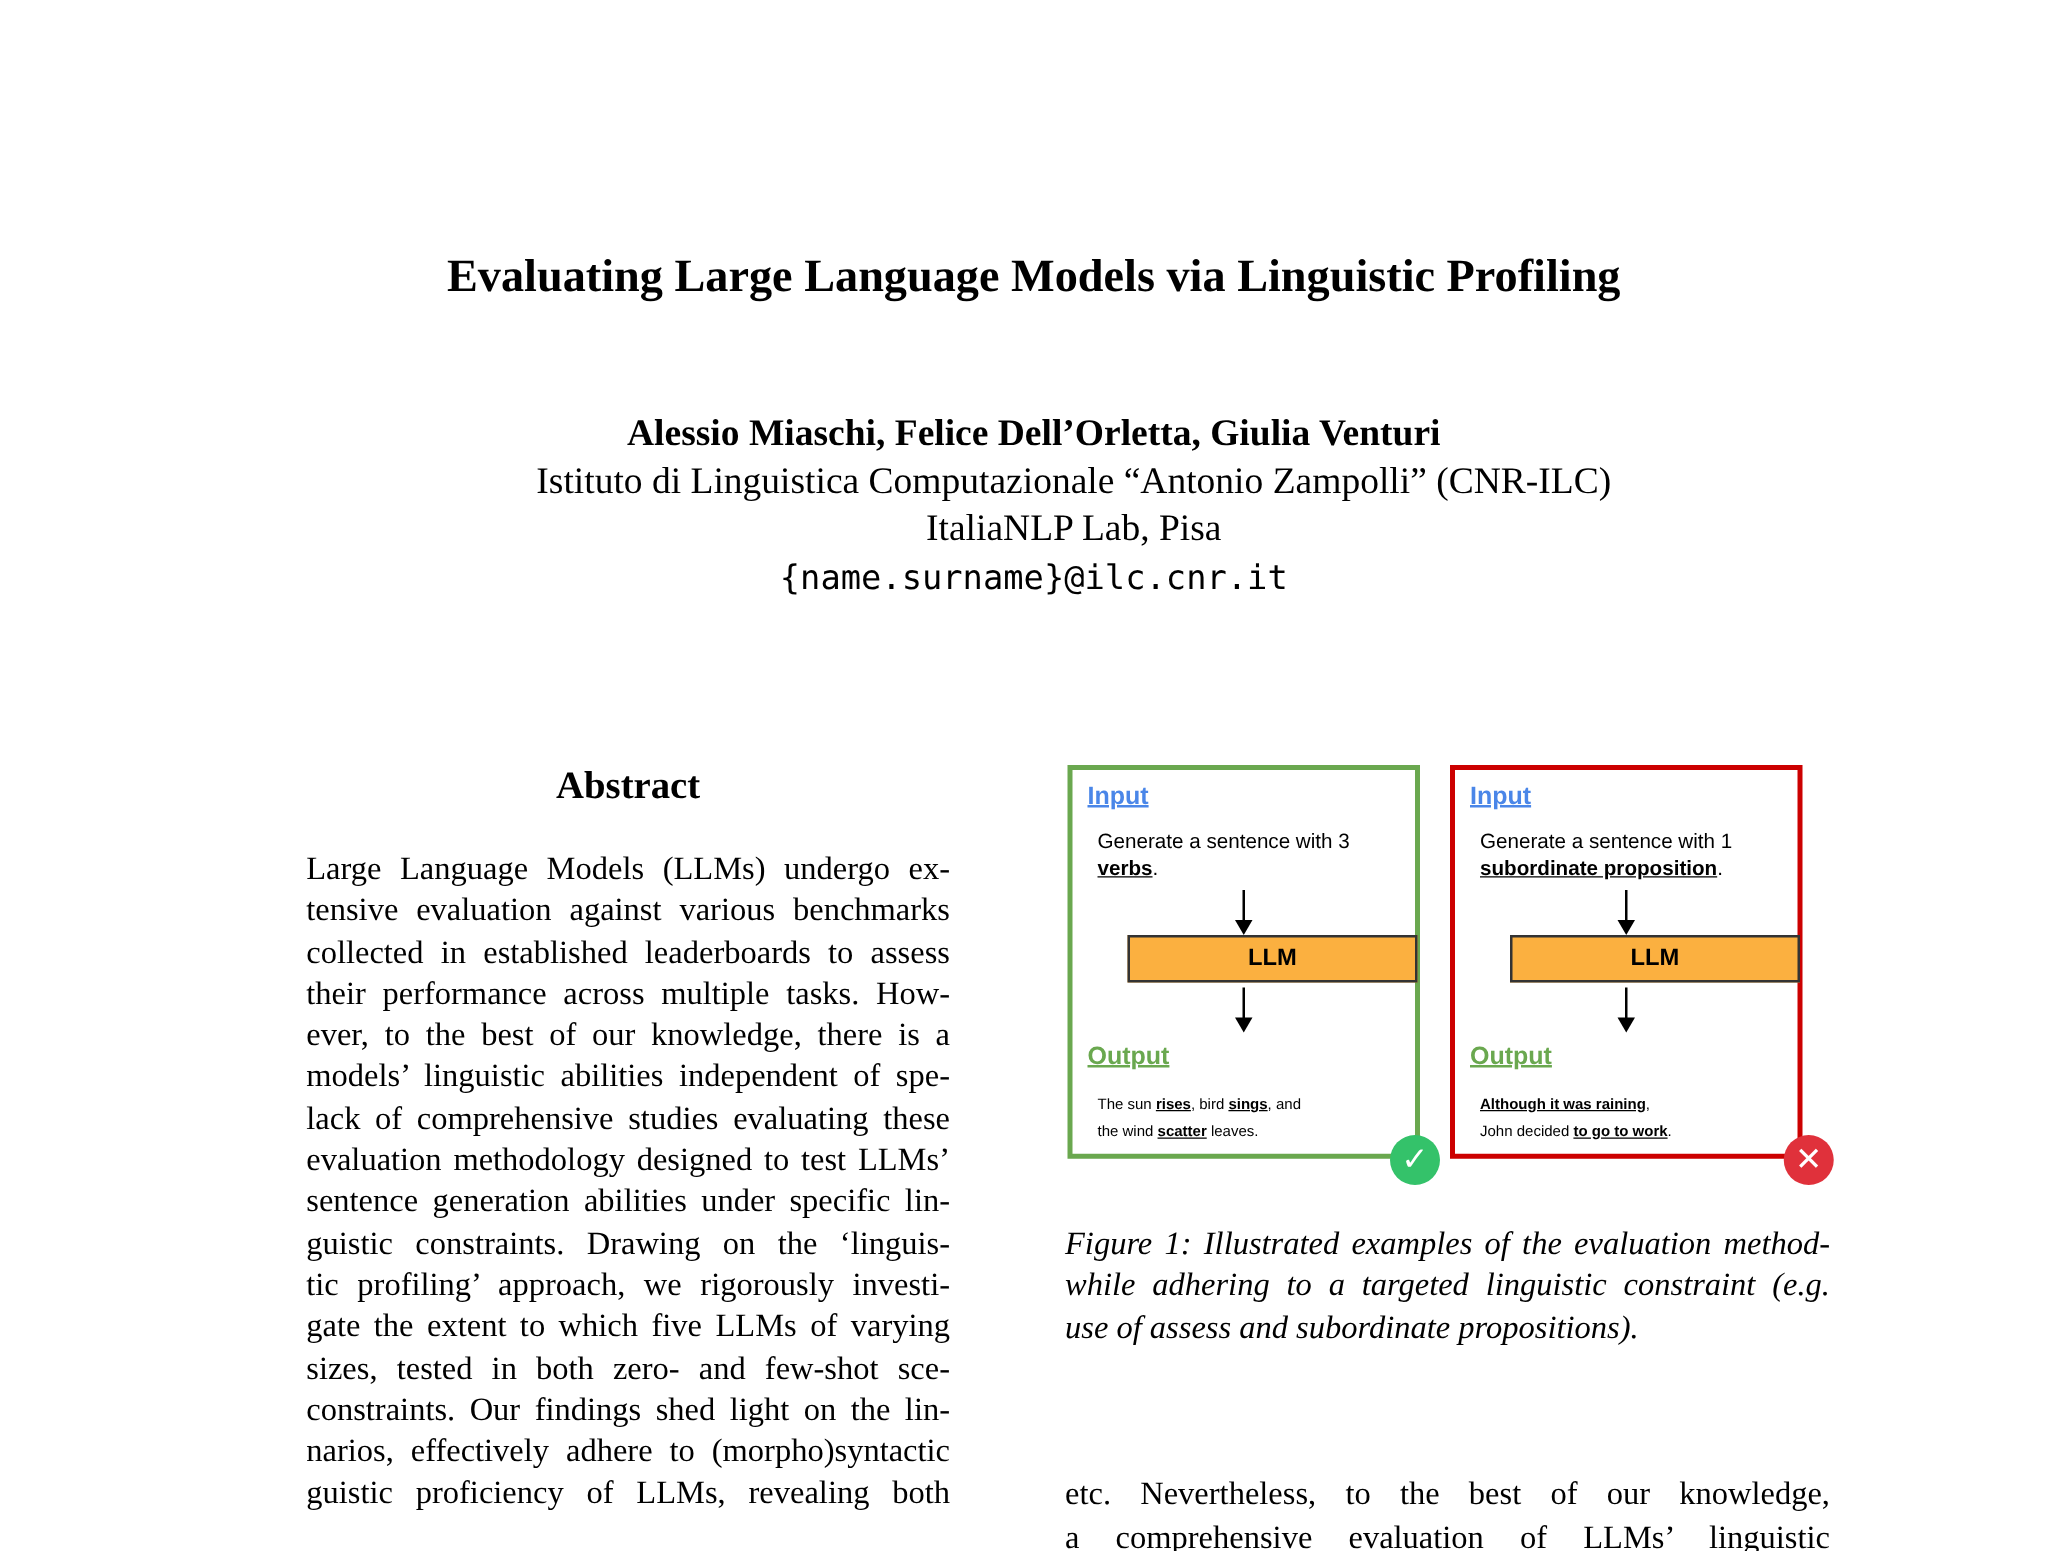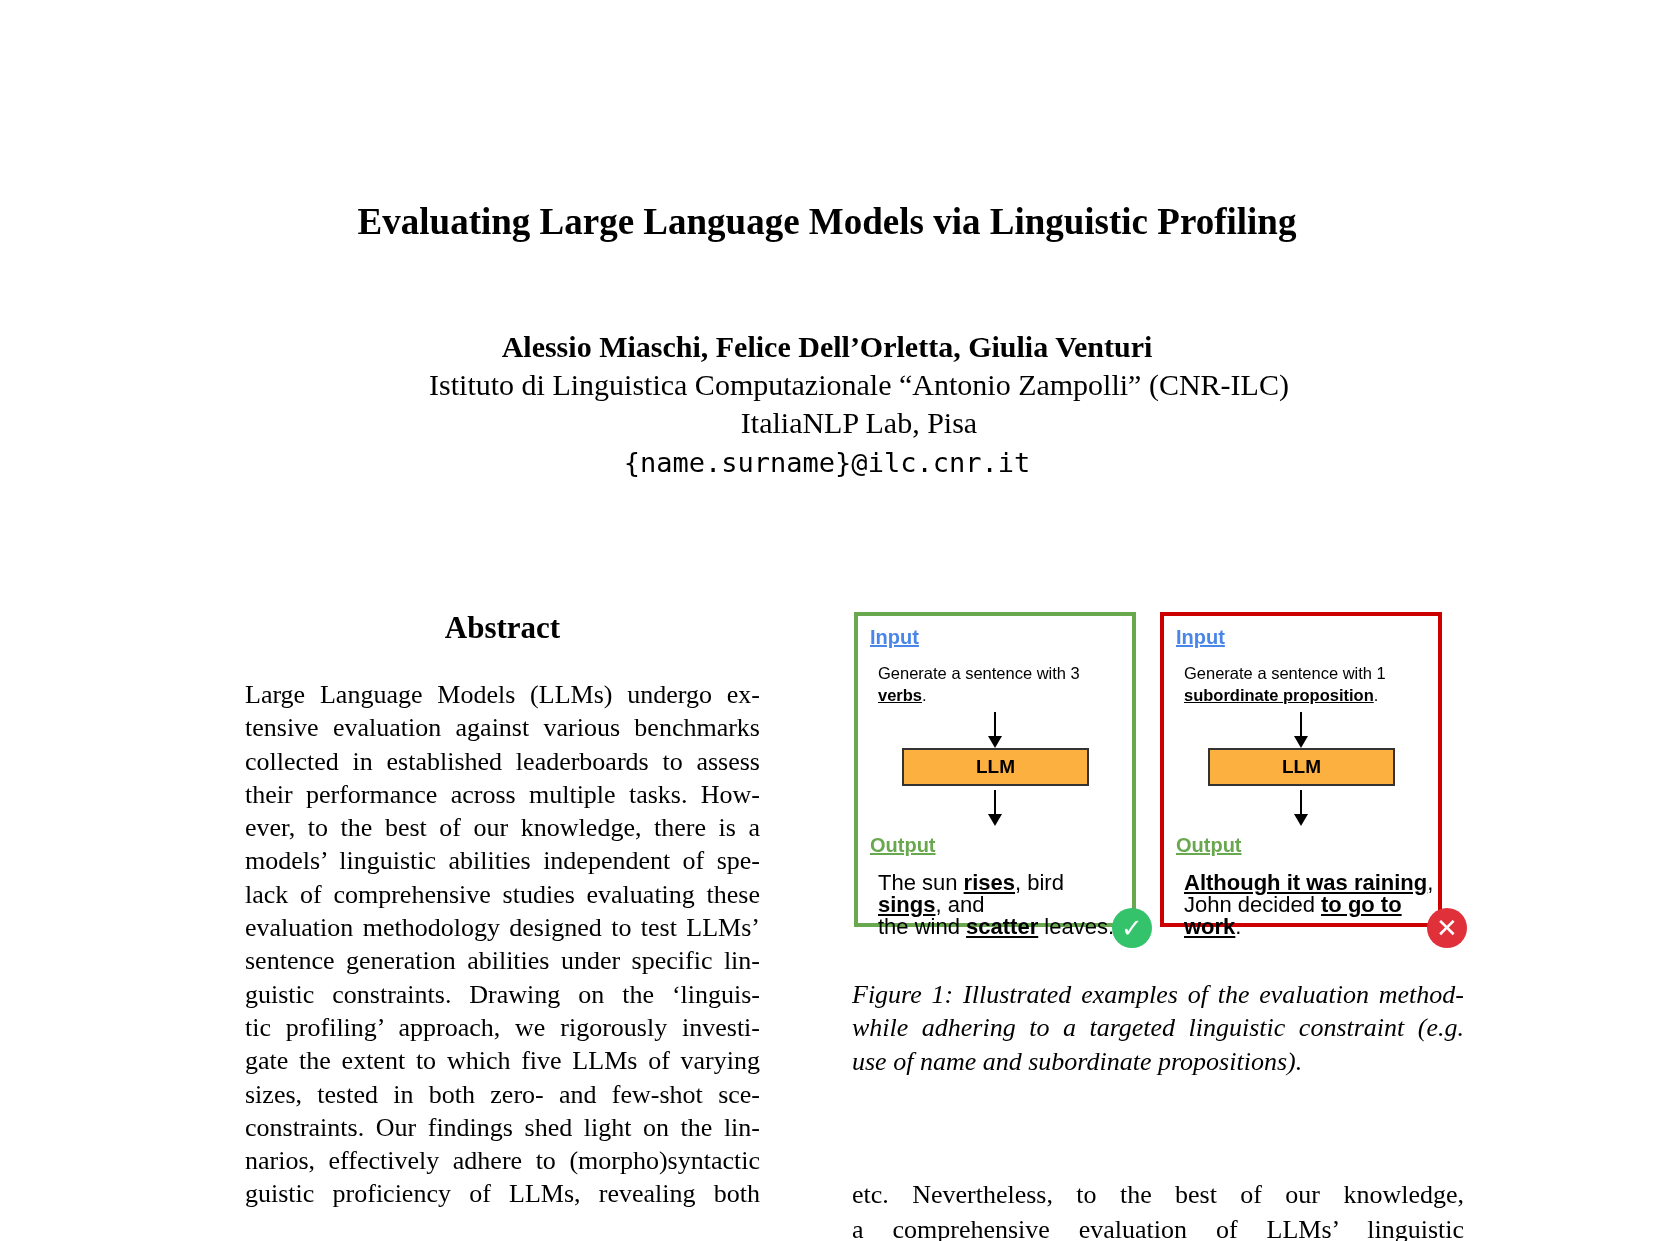--- a/index.html
+++ b/index.html
@@ -14,27 +14,27 @@
   .abstract-body { position: absolute; left: 245px; width: 515px; top: 678px; font-size: 26px; line-height: 33.3px; text-align: justify; }
   .abstract-body span { display: block; white-space: nowrap; text-align-last: justify; }
   .figure { position: absolute; left: 850px; top: 612px; width: 620px; height: 335px; font-family: "Liberation Sans", sans-serif; }
   .panel { position: absolute; top: 0; width: 282px; height: 315px; border: 4px solid; box-sizing: border-box; background: #fff; }
   .panel.good { left: 4px; border-color: #6aa84f; }
   .panel.bad { left: 310px; border-color: #cc0000; }
   .panel .label { position: absolute; left: 12px; font-weight: bold; font-size: 20px; text-decoration: underline; }
   .panel .input-label { top: 10px; color: #4a86e8; }
   .panel .output-label { top: 218px; color: #6aa84f; }
   .panel .prompt { position: absolute; left: 20px; top: 46px; font-size: 16.5px; line-height: 22px; }
-  .panel .result { position: absolute; left: 20px; top: 256px; font-size: 22px; line-height: 22px; }
+  .panel .result { position: absolute; left: 20px; top: 256px; font-size: 12px; line-height: 22px; }
   .panel b.u { text-decoration: underline; }
   .arrow { position: absolute; left: 50%; width: 2px; background: #000; margin-left: -1px; }
   .arrow::after { content: ""; position: absolute; left: -6px; bottom: -10px; border-left: 7px solid transparent; border-right: 7px solid transparent; border-top: 12px solid #000; }
   .arrow1 { top: 96px; height: 26px; }
   .arrow2 { top: 174px; height: 26px; }
-  .llm-box { position: absolute; left: 44px; top: 132px; width: 187px; height: 38px; background: #fbb040; border: 2px solid #333; box-sizing: border-box; text-align: center; line-height: 34px; font-weight: bold; font-size: 19px; }
+  .llm-box { position: absolute; left: 44px; top: 132px; width: 232px; height: 38px; background: #fbb040; border: 2px solid #333; box-sizing: border-box; text-align: center; line-height: 34px; font-weight: bold; font-size: 19px; }
   .badge { position: absolute; width: 40px; height: 40px; border-radius: 50%; top: 296px; color: #fff; font-weight: bold; text-align: center; line-height: 40px; font-size: 26px; font-family: "DejaVu Sans", sans-serif; }
   .badge.check { left: 262px; background: #34c26a; }
   .badge.cross { left: 577px; background: #e0313b; }
   .caption { position: absolute; left: 852px; width: 612px; top: 978px; font-size: 26px; line-height: 33.3px; font-style: italic; }
   .caption span { display: block; white-space: nowrap; text-align: justify; text-align-last: justify; }
   .caption span.last { text-align-last: left; }
   .body-text { position: absolute; left: 852px; width: 612px; top: 1177px; font-size: 26px; line-height: 35px; }
   .body-text span { display: block; white-space: nowrap; text-align-last: justify; }
 </style>
 </head>
@@ -98,19 +98,19 @@
       <b class="u">Although it was raining</b><span>,</span><br>
       <span>John decided </span><b class="u">to go to work</b><span>.</span>
     </div>
   </div>
   <div class="badge cross">✕</div>
 </div>
 
 <div class="caption">
   <span>Figure 1: Illustrated examples of the evaluation method-</span>
   <span>while adhering to a targeted linguistic constraint (e.g.</span>
-  <span class="last">use of name and subordinate propositions).</span>
+  <span class="last">use of assess and subordinate propositions).</span>
 </div>
 
 <div class="body-text">
   <span>etc.  Nevertheless, to the best of our knowledge,</span>
   <span>a comprehensive evaluation of LLMs’ linguistic</span>
 </div>
 
 </body></html>

